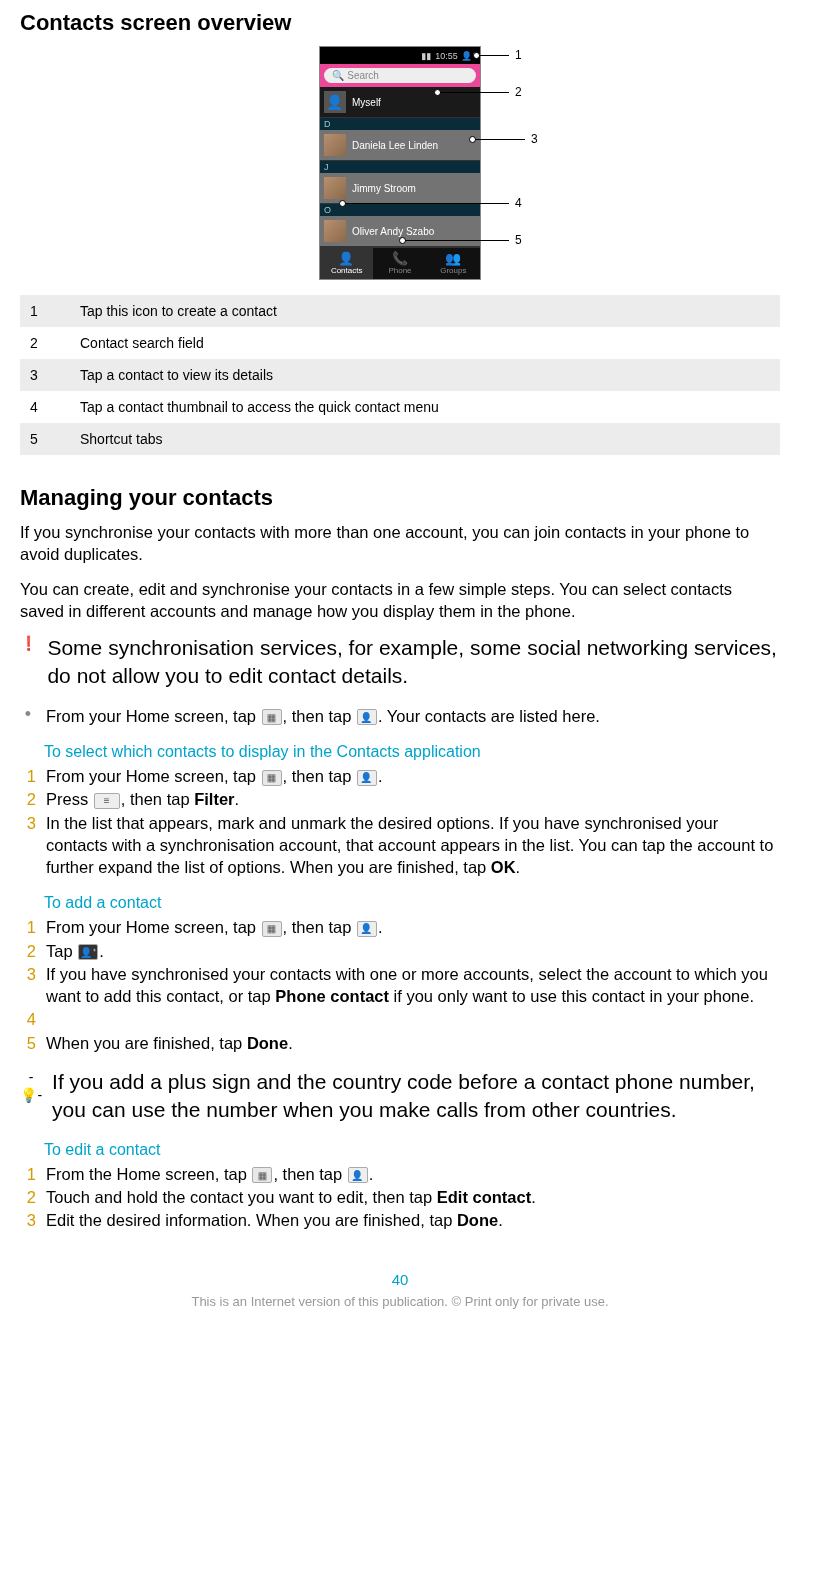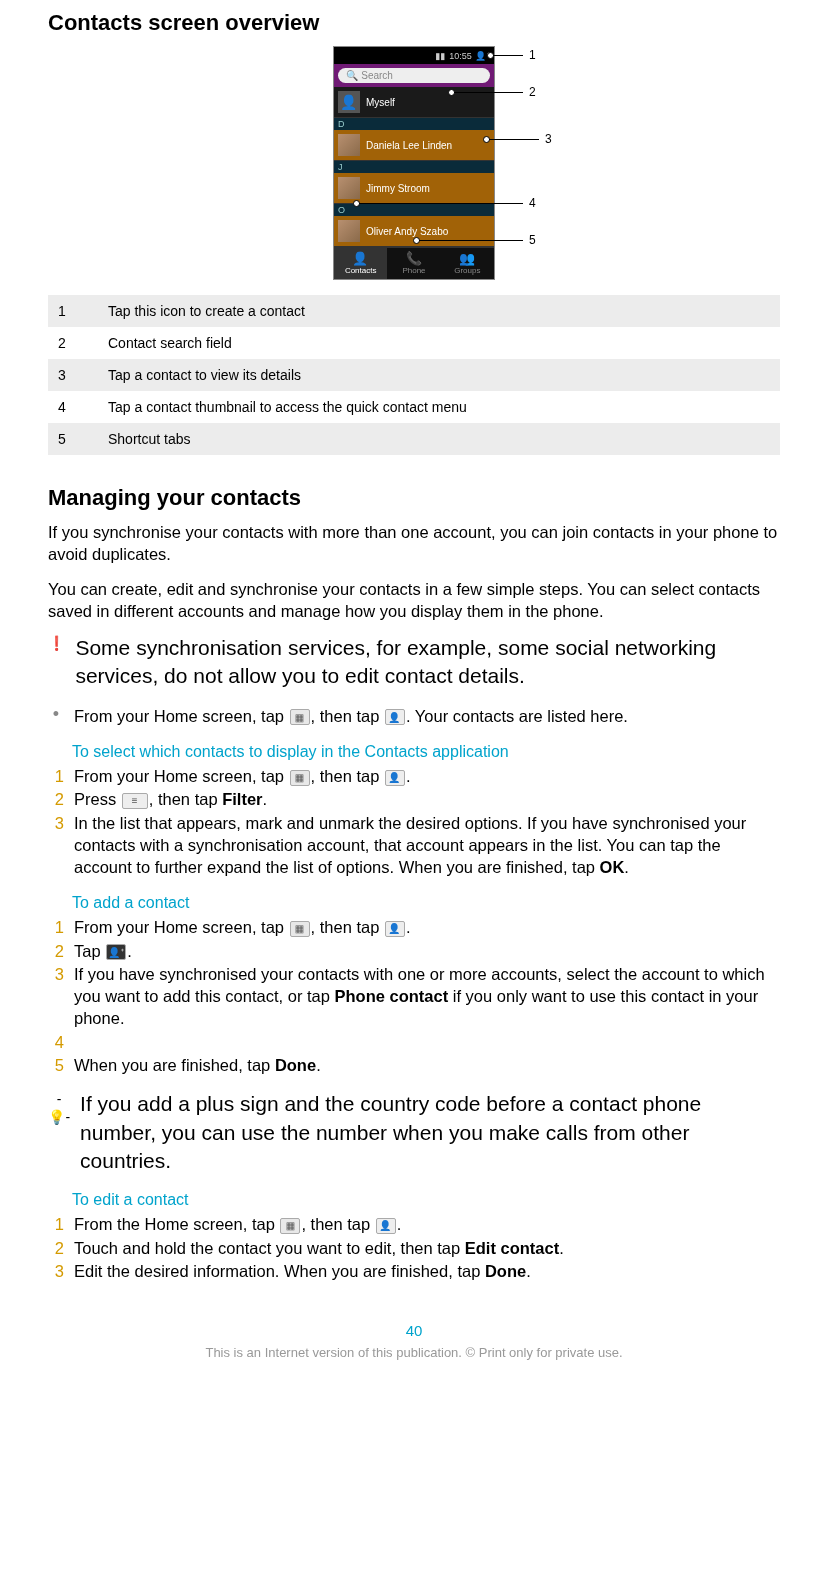--- a/index.html
+++ b/index.html
@@ -4,21 +4,21 @@
 <style>
   body {
     margin: 0;
     padding: 0;
     font-family: Arial, Helvetica, sans-serif;
     background: #fff;
     color: #000;
     width: 820px;
   }
   .page {
-    padding: 0 40px 30px 48px;
+    padding: 0 40px 30px 20px;
     box-sizing: border-box;
   }
   h2.section-title {
     font-size: 22px;
     font-weight: bold;
     margin: 10px 0 10px 0;
   }
   .phone-figure {
     text-align: center;
     margin: 10px 0 15px 0;
@@ -40,21 +40,21 @@
     display: flex;
     justify-content: flex-end;
     align-items: center;
     padding: 2px 4px;
     background: #000;
     font-size: 9px;
     gap: 4px;
     color: #ccc;
   }
   .searchbar {
-    background: #701a75;
+    background: #ec4899;
     padding: 4px;
   }
   .search-input {
     background: #eee;
     color: #888;
     border-radius: 10px;
     padding: 2px 8px;
     font-size: 10px;
   }
   .self-row {
@@ -78,21 +78,21 @@
   .section-letter {
     background: #0a2b3a;
     color: #9cc;
     font-size: 9px;
     padding: 1px 4px;
   }
   .contact-row {
     display: flex;
     align-items: center;
     padding: 4px;
-    background: #a16207;
+    background: #737373;
     border-bottom: 1px solid #333;
   }
   .contact-row .avatar {
     background: linear-gradient(135deg, #b89070, #8a6a4a);
   }
   .tabbar {
     display: flex;
     background: #111;
     border-top: 1px solid #333;
   }

